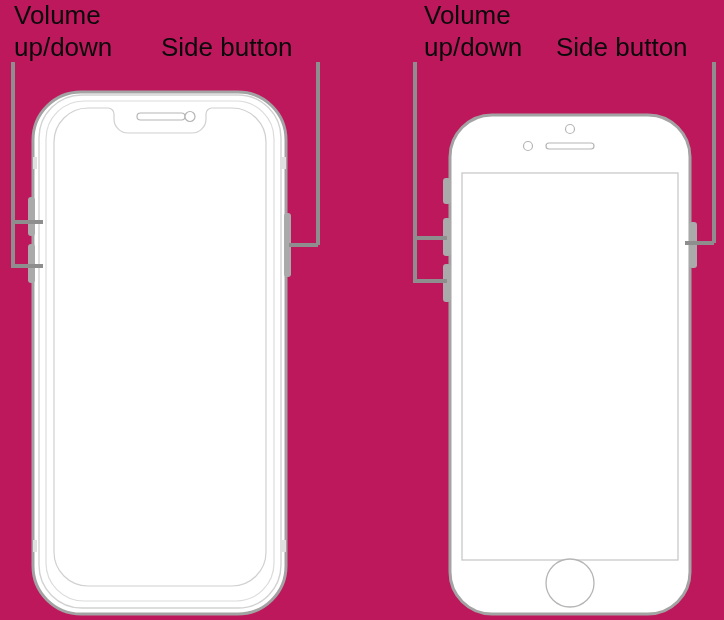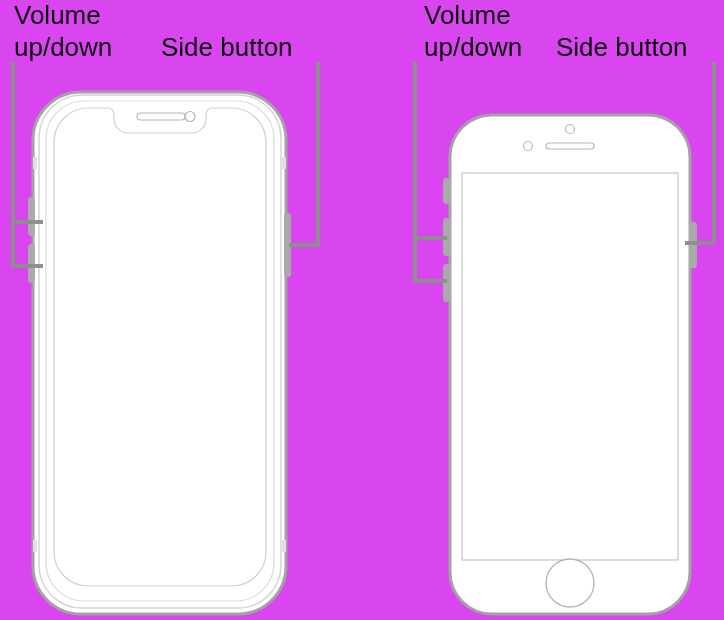--- a/index.html
+++ b/index.html
@@ -11,21 +11,21 @@
     width: 724px;
     height: 620px;
     font-family: "Liberation Sans", sans-serif;
     -webkit-font-smoothing: antialiased;
   }
   #stage {
     position: relative;
     width: 724px;
     height: 620px;
     overflow: hidden;
-    background: #d946ef;
+    background: #be185d;
   }
   #diagram {
     position: absolute;
     left: 0;
     top: 0;
     width: 724px;
     height: 620px;
   }
   .label-text {
     font-family: "Liberation Sans", sans-serif;

